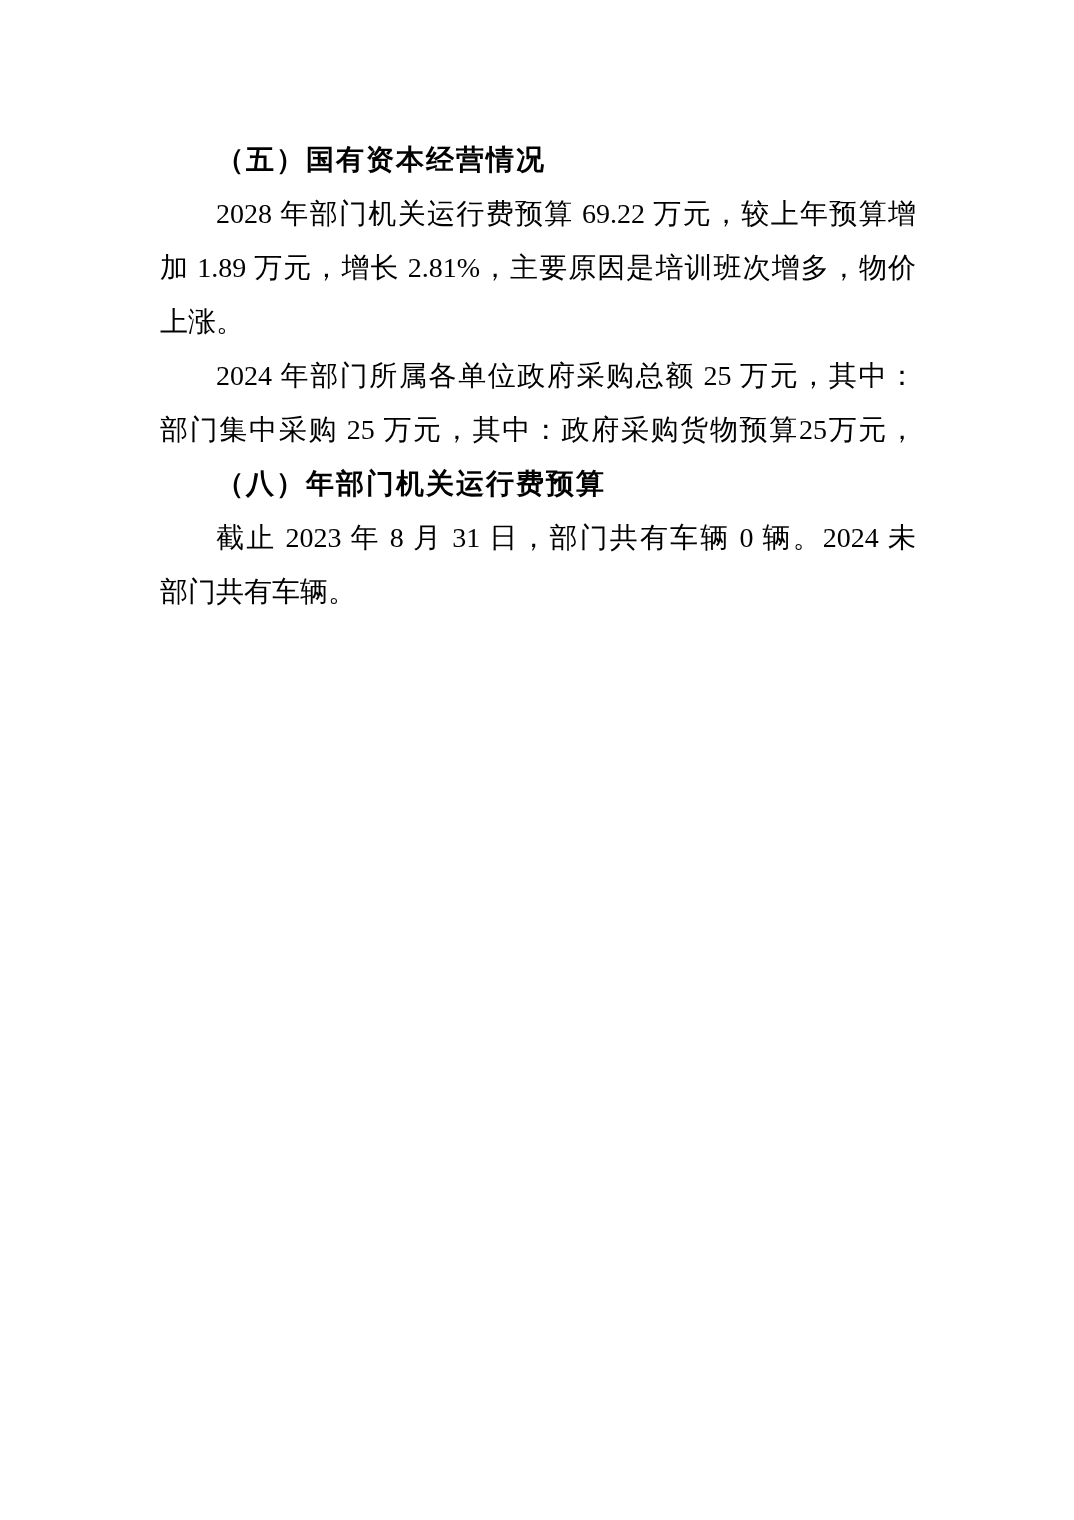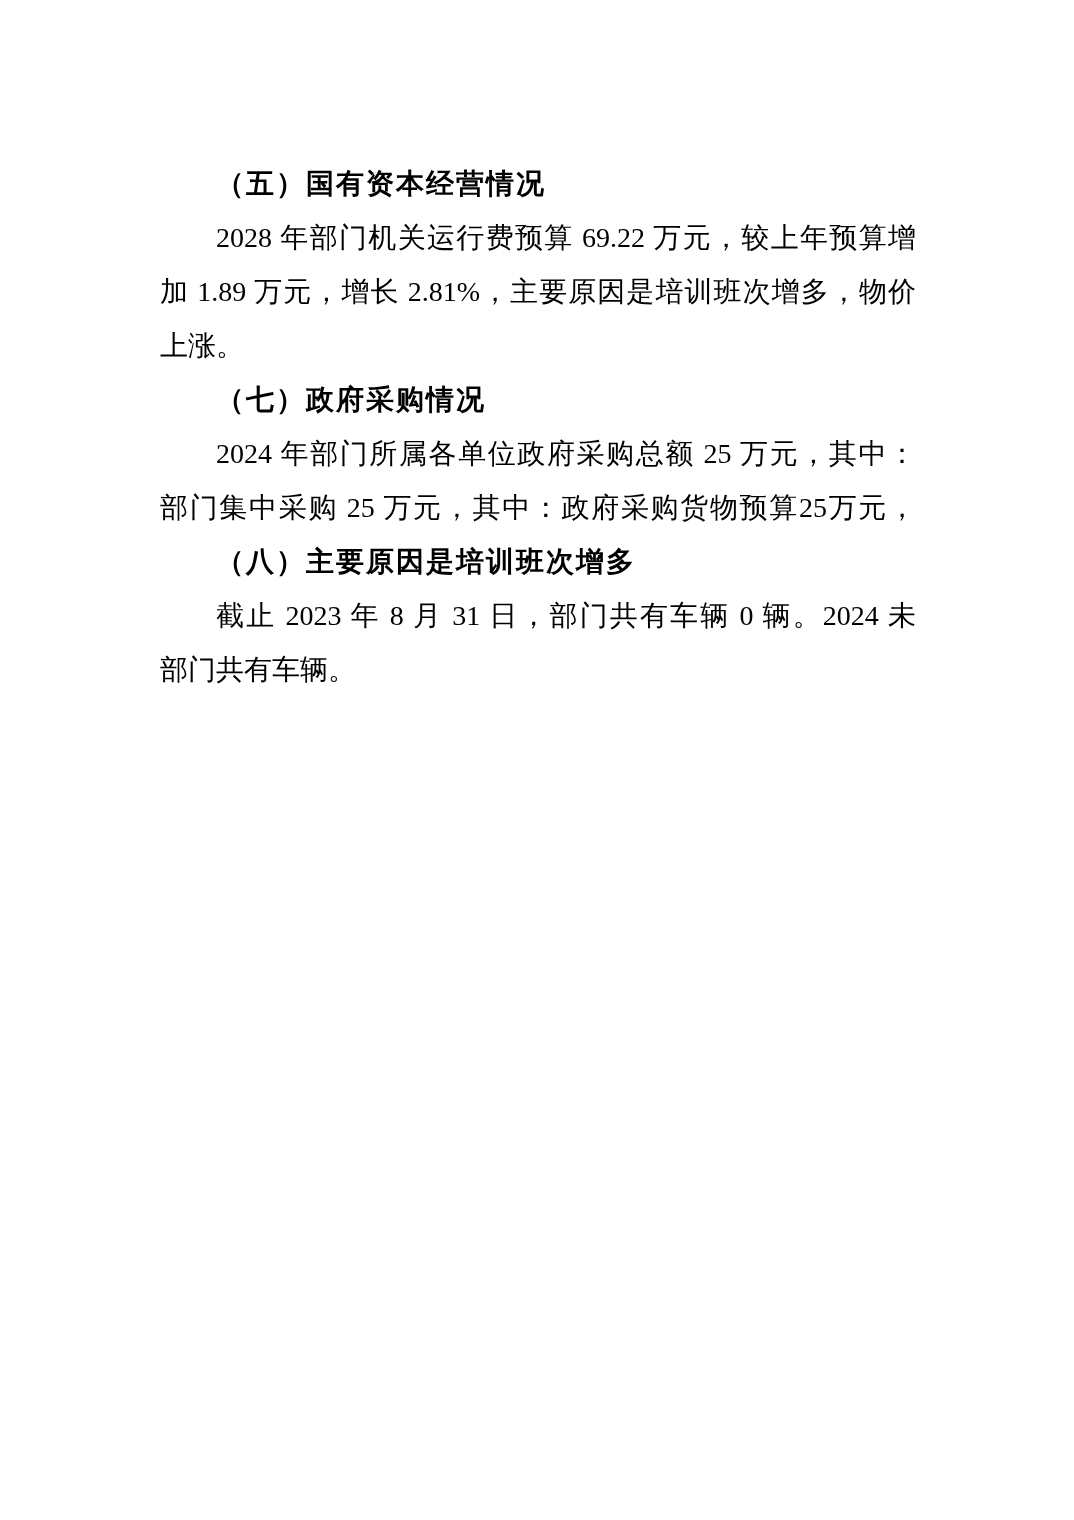--- a/index.html
+++ b/index.html
@@ -8,21 +8,20 @@
     background: #ffffff;
   }
   .page {
     position: relative;
     width: 1074px;
     height: 1148px;
     background: #ffffff;
     overflow: hidden;
     font-family: "Liberation Serif", "DejaVu Serif", serif;
     color: #000000;
-    margin-top: 24px;
   }
   .content {
     position: absolute;
     left: 160px;
     top: 133px;
     width: 756px;
   }
   .line {
     font-size: 28px;
     line-height: 54px;
@@ -51,27 +50,26 @@
     <div class="line heading indent">（五）国有资本经营情况</div>
 
 
 
     <div class="line indent justify">2028 年部门机关运行费预算 69.22 万元，较上年预算增</div>
 
     <div class="line justify">加 1.89 万元，增长 2.81%，主要原因是培训班次增多，物价</div>
 
     <div class="line">上涨。</div>
 
-    <div class="line heading indent">（七）政府采购情况</div>
 
     <div class="line indent justify">2024 年部门所属各单位政府采购总额 25 万元，其中：</div>
 
     <div class="line justify">部门集中采购 25 万元，其中：政府采购货物预算25万元，</div>
 
 
-    <div class="line heading indent">（八）主要原因是培训班次增多</div>
+    <div class="line heading indent">（八）年部门机关运行费预算</div>
 
     <div class="line indent justify">截止 2023 年 8 月 31 日，部门共有车辆 0 辆。2024 未</div>
 
     <div class="line">部门共有车辆。</div>
 
   </div>
 </div>
 
 </body></html>

